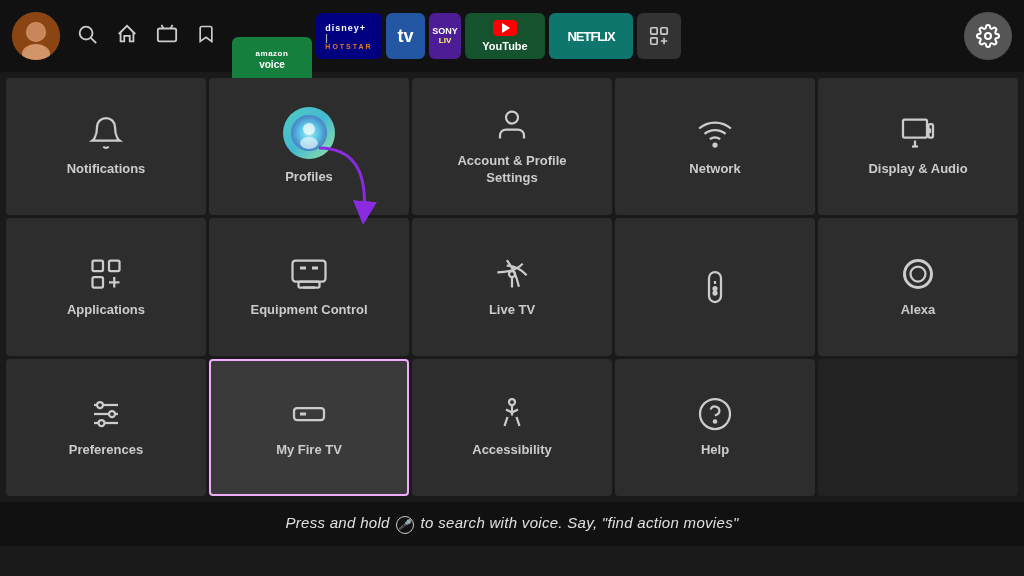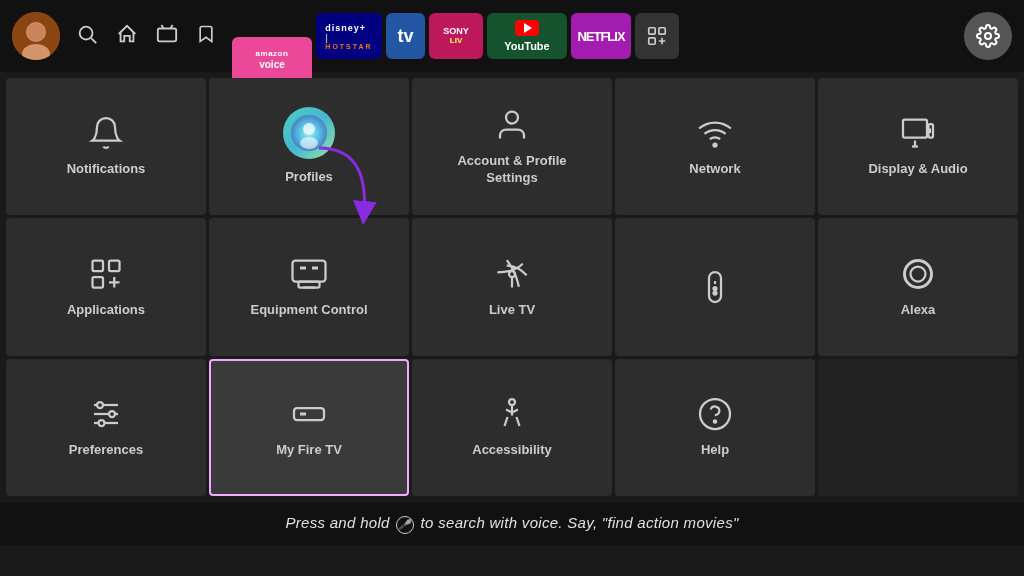--- a/index.html
+++ b/index.html
@@ -60,21 +60,21 @@
       border-radius: 6px;
       display: flex;
       align-items: center;
       justify-content: center;
       cursor: pointer;
       overflow: hidden;
       flex-shrink: 0;
     }
 
     .app-tile.amazon-music {
-      background: #ec4899;
+      background: #15803d;
       width: 80px;
       font-size: 9px;
       text-align: center;
       color: #fff;
       font-weight: bold;
       padding: 13px;
       margin-top: 48px;
     }
 
     .app-tile.disney {
@@ -87,37 +87,37 @@
 
     .app-tile.tata {
       background: #2356a3;
       width: 39px;
       font-size: 14px;
       color: #fff;
       font-weight: bold;
     }
 
     .app-tile.sony {
-      background: #be185d;
-      width: 54px;
+      background: #4c1d95;
+      width: 32px;
       font-size: 8px;
       color: #fff;
       font-weight: bold;
     }
 
     .app-tile.youtube {
       background: #14532d;
       width: 80px;
       gap: 4px;
       flex-direction: column;
     }
 
     .app-tile.netflix {
-      background: #a21caf;
-      width: 60px;
+      background: #0f766e;
+      width: 84px;
       font-size: 14px;
       font-weight: bold;
       letter-spacing: -1px;
     }
 
     .app-tile.grid {
       background: #333;
       width: 44px;
       font-size: 16px;
     }

